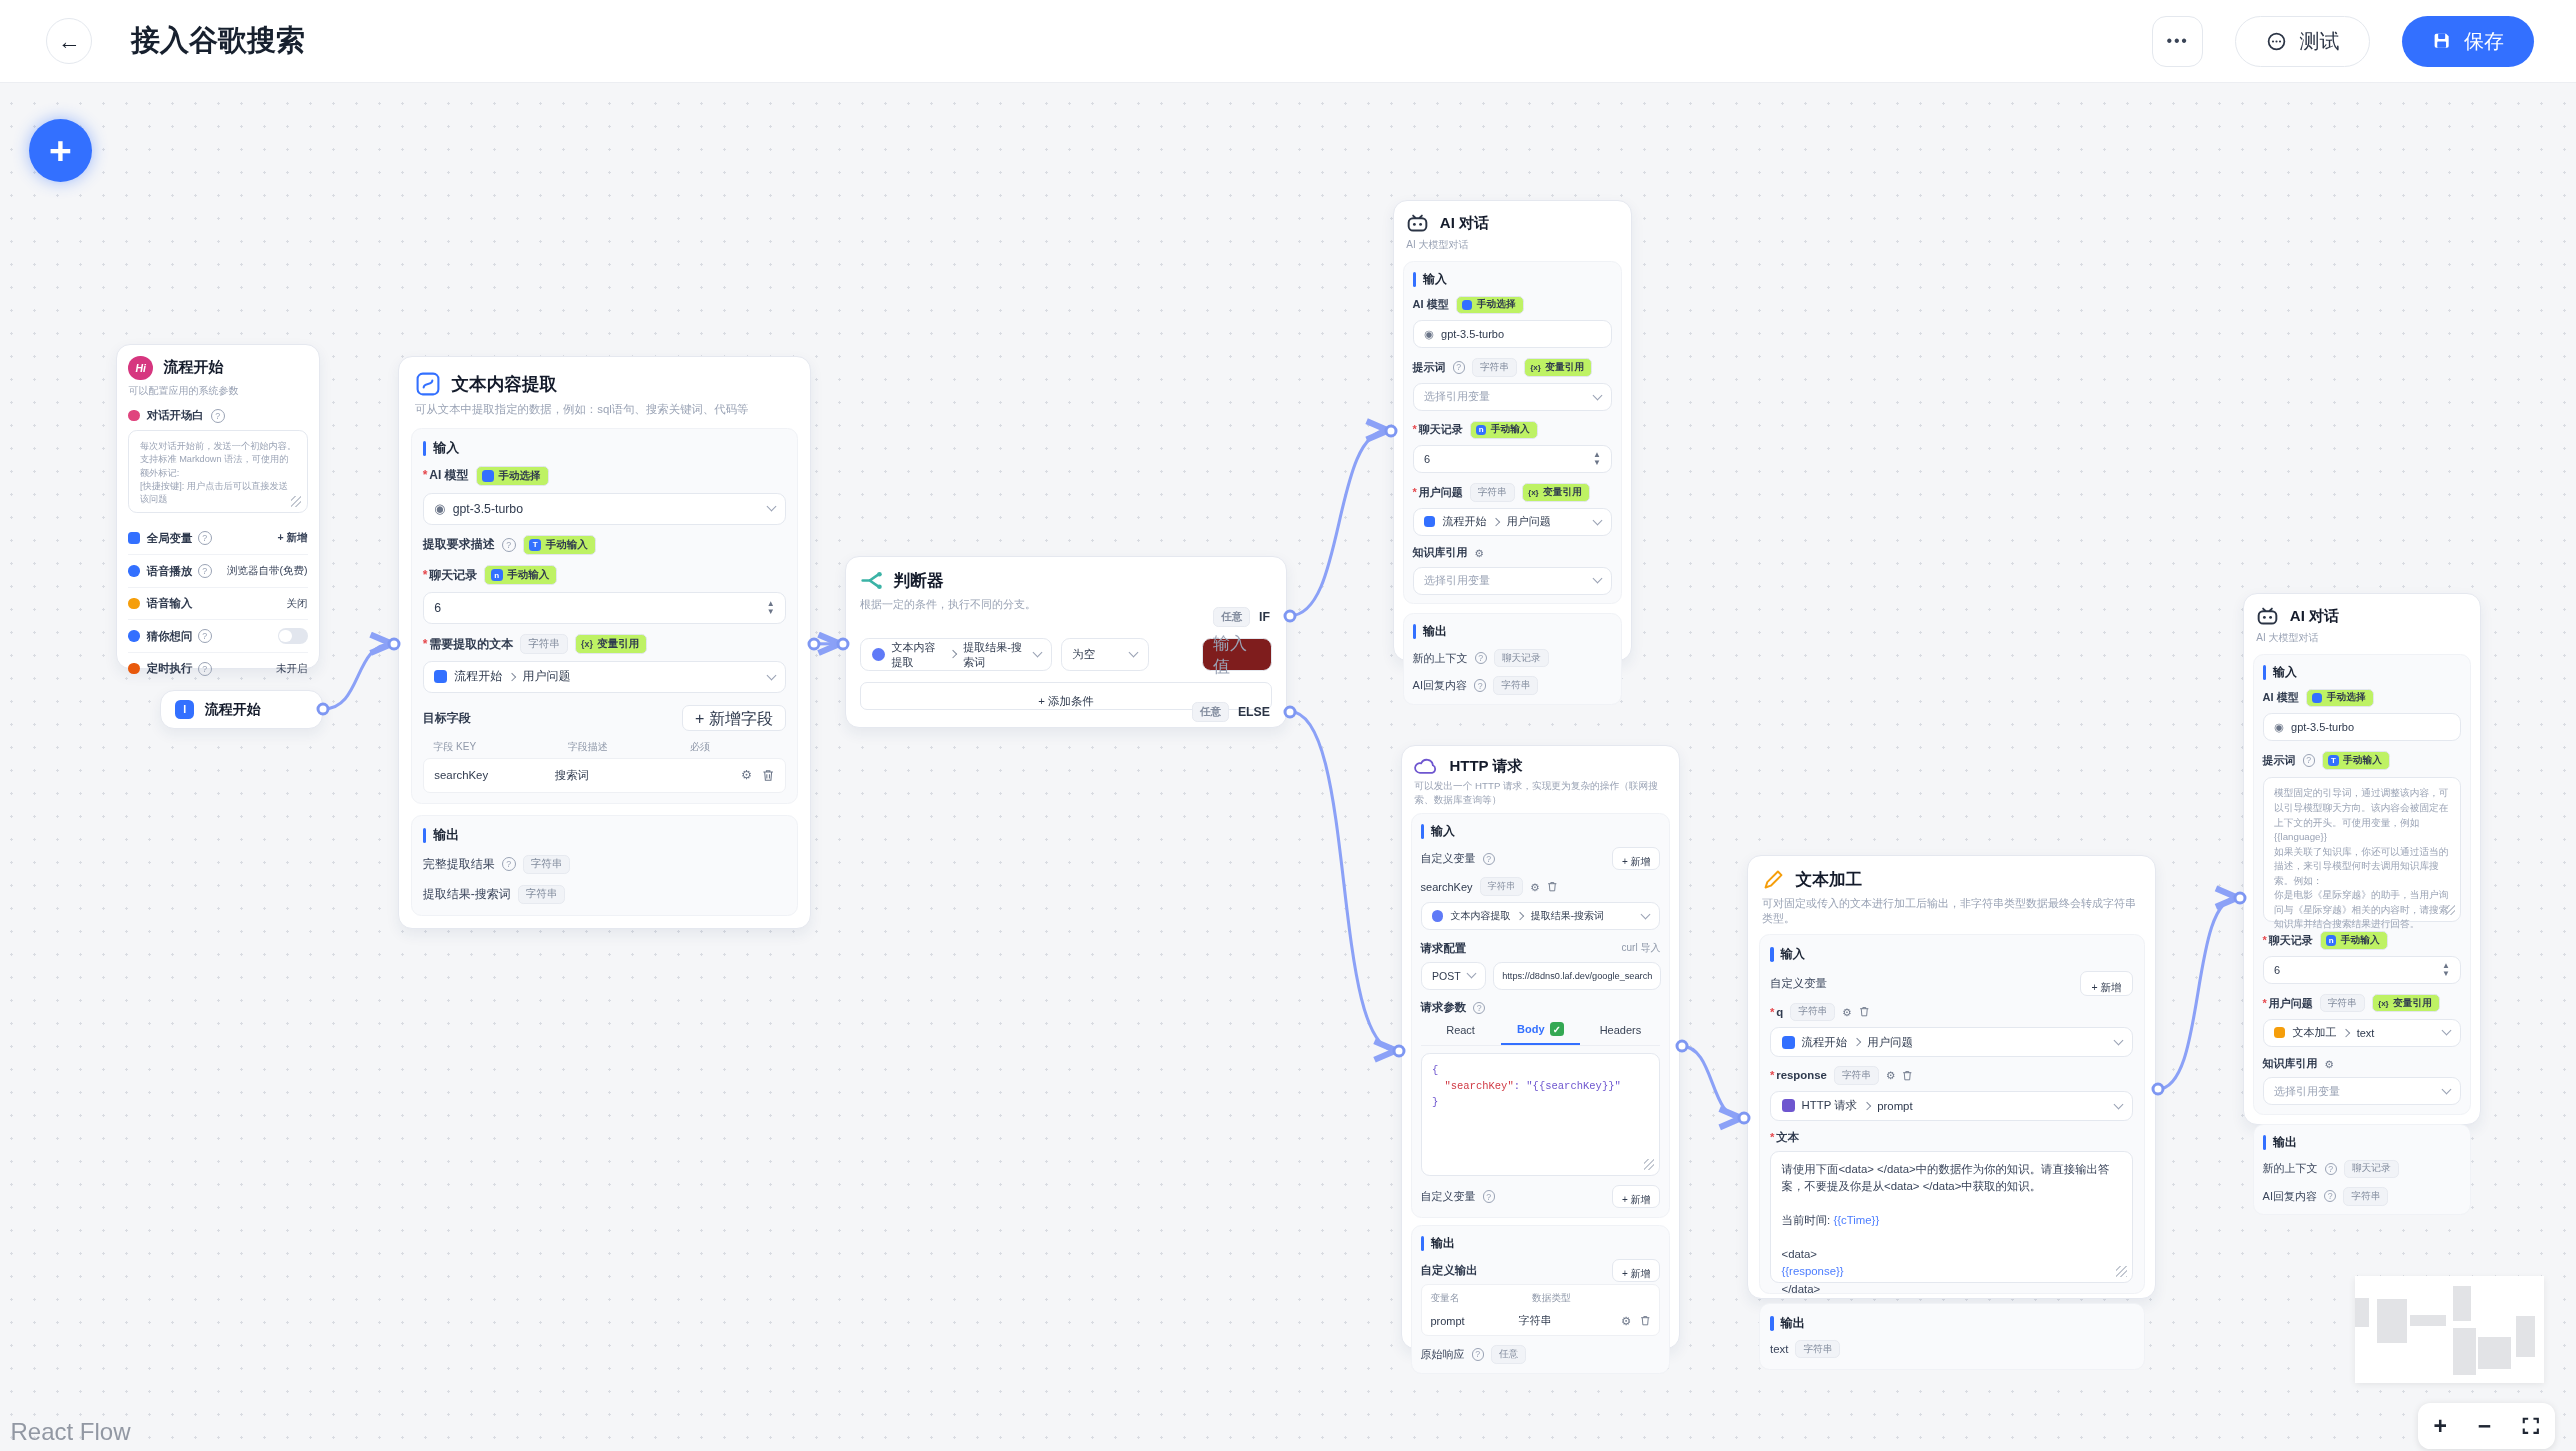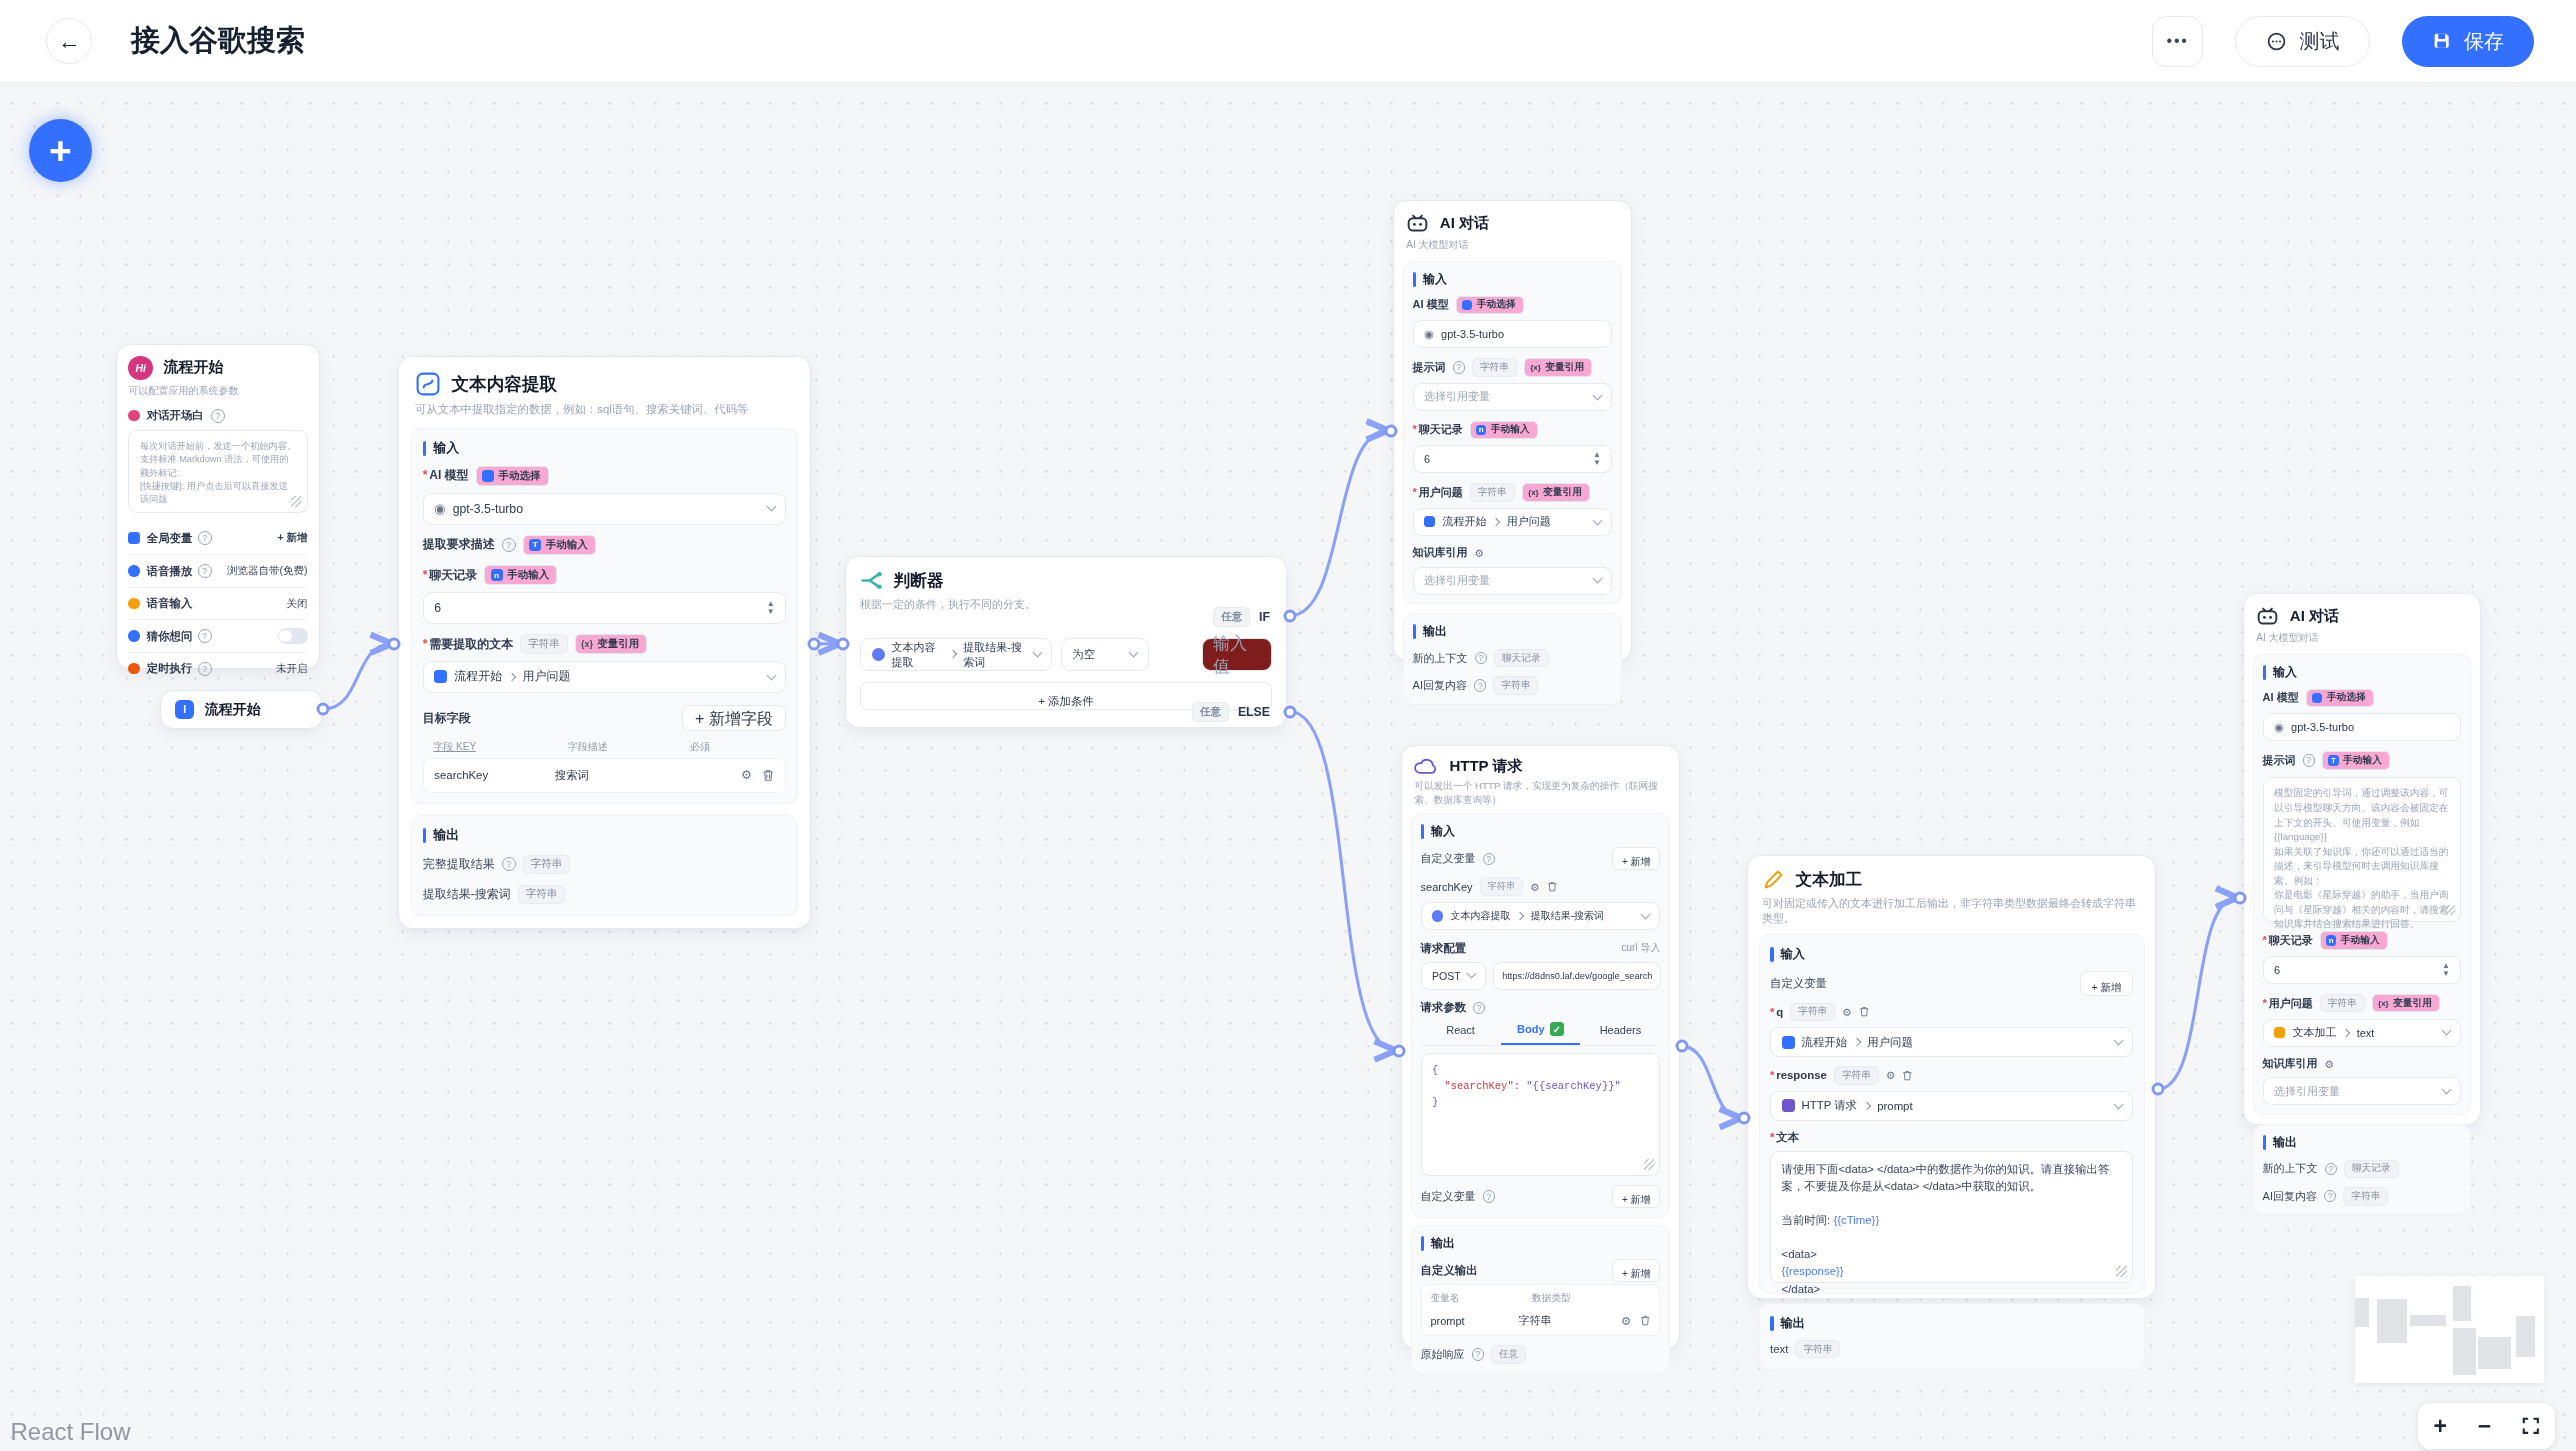--- a/index.html
+++ b/index.html
@@ -42,21 +42,21 @@
   .panel { background:#f9fafc; border:0.9px solid #f0f2f6; border-radius:10.5px; }
   .sech { display:flex; align-items:center; gap:7px; font-weight:700; color:#1d2636; }
   .sech::before { content:""; width:3.5px; height:15px; background:#3370ff; border-radius:1.8px; display:inline-block;}
   .lblrow { display:flex; align-items:center; gap:7px; }
   .lbl { color:#2f3a4e; font-weight:700; }
   .req::before { content:"*"; color:#e5484d; margin-right:1.8px; }
   .qm { display:inline-flex; width:14px; height:14px; border:1.2px solid #9aa3b5; border-radius:50%;
     color:#9aa3b5; font-size:8.8px; align-items:center; justify-content:center; }
   .bdg { background:#f1f3f7; border:0.9px solid #e7eaf0; color:#818b9d; border-radius:5.3px;
     padding:1.8px 7px; font-size:10.5px; white-space:nowrap; }
-  .bdg-ic { background:#f9a8d4; border:0.9px solid #e2e6ee; color:#2f3a4e; border-radius:5.3px;
+  .bdg-ic { background:#bef264; border:0.9px solid #e2e6ee; color:#2f3a4e; border-radius:5.3px;
     padding:1.8px 7px 1.8px 5.3px; font-size:10.5px; font-weight:700; display:inline-flex; align-items:center; gap:4.4px; white-space:nowrap;}
   .mini-sq { width:12.3px; height:12.3px; border-radius:3.5px; background:#3370ff; display:inline-flex;
     align-items:center; justify-content:center; color:#fff; font-size:8px; font-weight:700;}
   .sel { background:#fff; border:0.9px solid #e4e8ef; border-radius:8.8px; display:flex; align-items:center;
     padding:0 10.5px; gap:7px; color:#2f3a4e; cursor:pointer; }
   .sel .ph { color:#9aa3b5; }
   .chev { width:7px; height:7px; border-right:1.6px solid #98a1b3; border-bottom:1.6px solid #98a1b3;
     transform:rotate(45deg); margin-left:auto; flex:none; margin-top:-3.5px;}
   .chev-r { width:6.2px; height:6.2px; border-right:1.6px solid #7d8698; border-bottom:1.6px solid #7d8698;
     transform:rotate(-45deg); flex:none; }
@@ -260,21 +260,21 @@
         <span class="chev-r"></span>
         <span>用户问题</span>
         <span class="chev"></span>
       </div>
 
       <div class="lblrow" style="margin-top:12.3px;">
         <span class="lbl" style="font-size:12px;">目标字段</span>
         <span class="btn-sm" style="margin-left:auto;height:26px;padding:0 12.3px;font-size:16px;">+ 新增字段</span>
       </div>
       <div style="display:flex;padding:8.8px 10.5px 3.5px;font-size:10px;color:#8f98a9;">
-        <span style="flex:2.2;text-decoration:underline;">字段 KEY</span>
+        <span style="flex:2.2;">字段 KEY</span>
         <span style="flex:2;">字段描述</span>
         <span style="flex:1.4;">必须</span>
       </div>
       <div style="display:flex;align-items:center;background:#fff;border:0.9px solid #eef0f4;border-radius:7px;height:35px;padding:0 10.5px;font-size:11.4px;color:#2f3a4e;">
         <span style="flex:2.2;">searchKey</span>
         <span style="flex:2;">搜索词</span>
         <span style="flex:1.4;"></span>
         <span class="ghost-ic" style="font-size:12.3px;margin-right:10.5px;">⚙</span>
         <svg class="icon-svg" width="12.3" height="13" viewBox="0 0 14 15">
           <path d="M1.5 3.5 h11 M5 3.5 V2 h4 v1.5 M3 3.5 l.8 9.5 h6.4 l.8-9.5 M5.5 6v5 M8.5 6v5" fill="none" stroke="#6b7588" stroke-width="1.2"></path>

